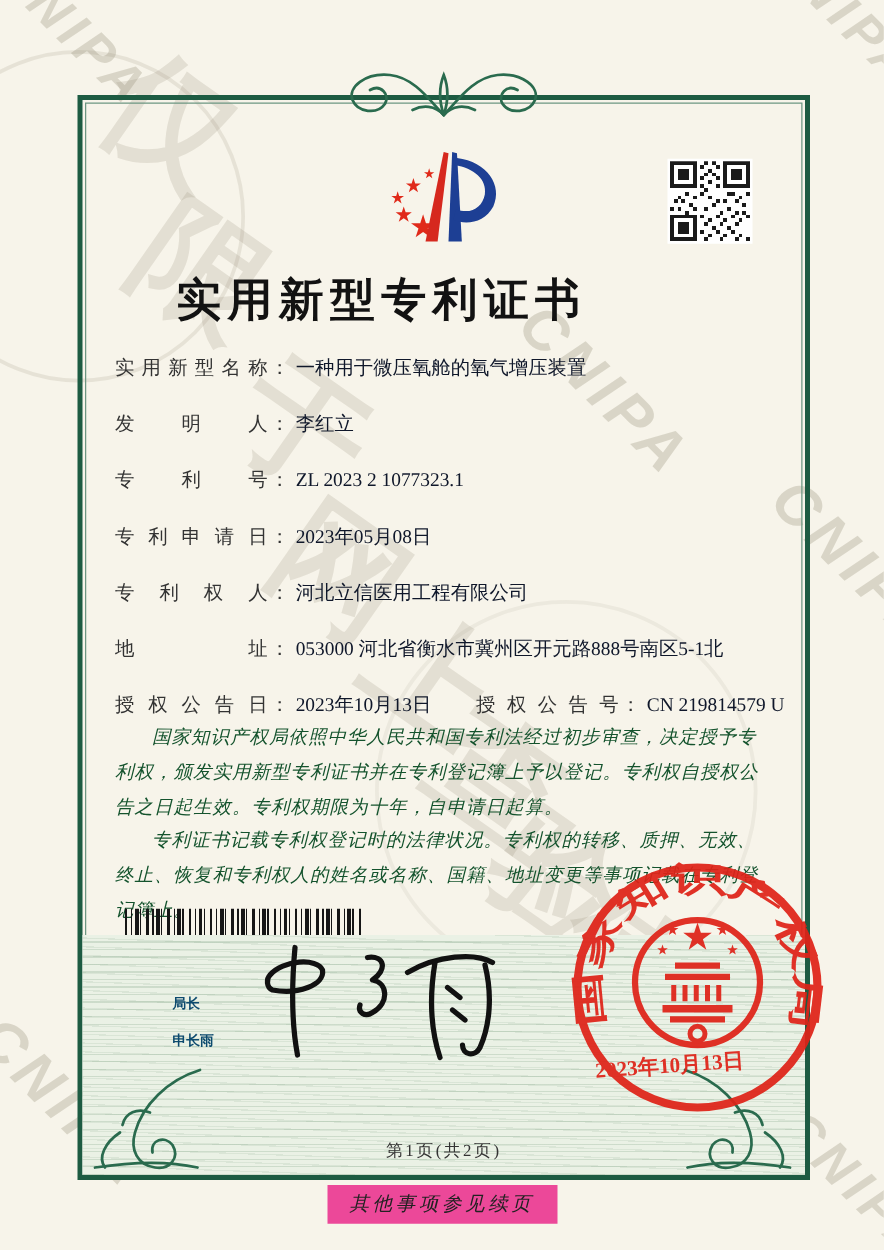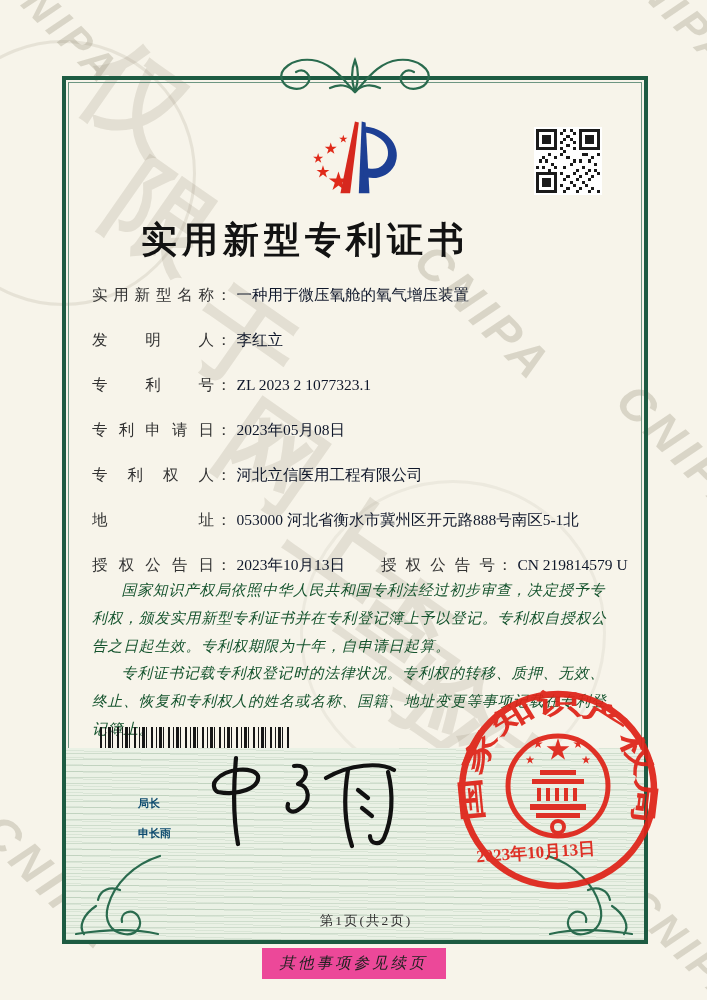--- a/index.html
+++ b/index.html
@@ -60,21 +60,21 @@
   .sig-block{position:absolute;left:98px;top:788px;z-index:4;
     font-family:"Liberation Sans","DejaVu Sans",sans-serif;font-size:11px;font-weight:600;color:#0c4a6e;margin-left:40px;}
   .sig-block span{display:block;line-height:30px;}
   .sig-svg{position:absolute;left:198px;top:750px;z-index:4;}
   .sig-svg path{stroke:#111;stroke-width:4.2;fill:none;stroke-linecap:round;stroke-linejoin:round;}
 
   .seal{position:absolute;left:452px;top:686px;width:212px;height:212px;z-index:5;opacity:.93;}
   .seal text{font-family:"Liberation Serif",serif;}
 
   .pageinfo{position:absolute;left:62px;width:586px;top:912px;z-index:4;text-align:center;
-    font-size:13.5px;letter-spacing:2px;color:#333;padding-left:11px;}
+    font-size:13.5px;letter-spacing:2px;color:#333;}
   .contnote{position:absolute;left:50%;transform:translateX(-50%);top:948px;z-index:3;
     background:#ec4899;padding:5px 18px;font-size:15.5px;font-style:italic;
     letter-spacing:3px;color:#222;white-space:nowrap;}
 </style>
 </head>
 <body>
 
 <div class="page">
 
   <span class="wm wm-cnipa" style="left:-18px;top:0;">CNIPA</span>

